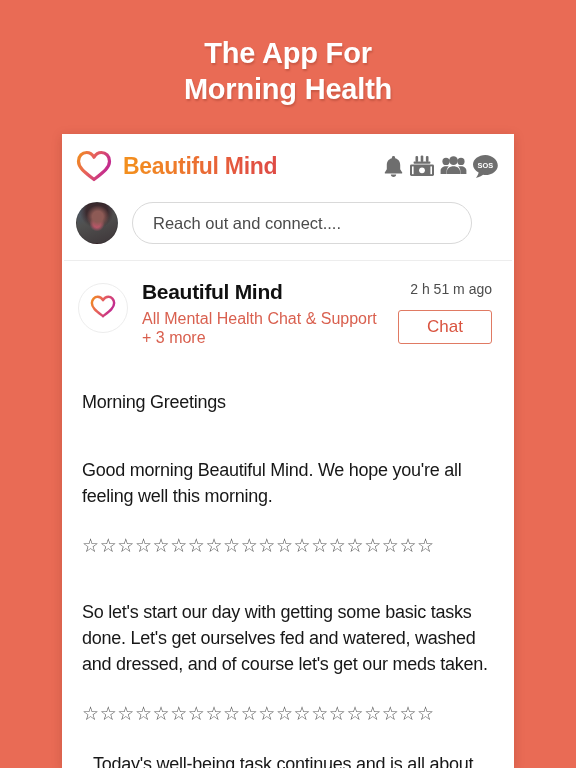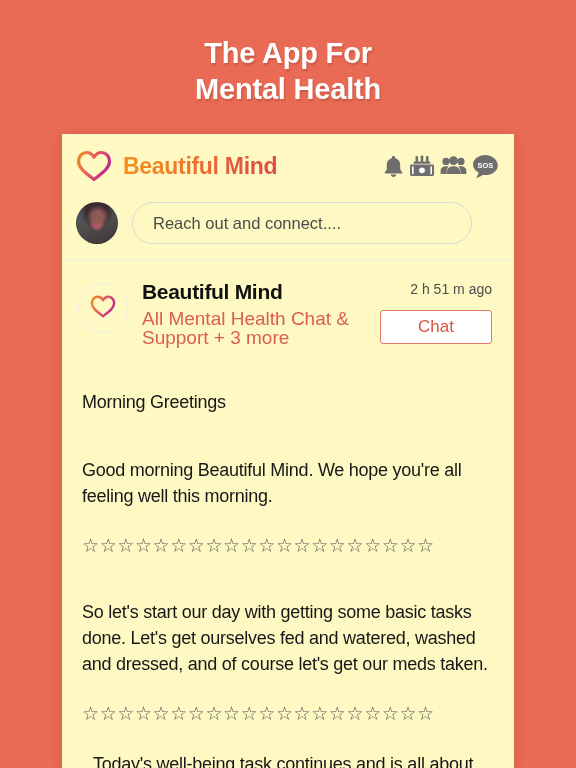--- a/index.html
+++ b/index.html
@@ -31,21 +31,21 @@
     text-shadow:1px 2px 2px rgba(120,40,25,0.28);
   }
 
   
   .card {
     position:absolute;
     left:62px;
     top:134px;
     width:452px;
     height:634px;
-    background:#fef9c3;
+    background:#ffffff;
     overflow:hidden;
     box-shadow:0 2px 10px rgba(110,35,20,0.22);
   }
 
   
   .appbar {
     height:64px;
     display:flex;
     align-items:center;
     padding:0 16px 0 14px;
@@ -124,39 +124,39 @@
   .post-meta { margin-left:14px; flex:1; min-width:0; }
   .post-title {
     font-size:21px;
     font-weight:bold;
     color:#111111;
     letter-spacing:-0.3px;
     line-height:26px;
   }
   .post-groups {
     margin-top:4px;
-    font-size:19px;
+    font-size:16px;
     color:#D9604F;
     line-height:19px;
     max-width:240px;
   }
   .post-right {
     flex:none;
     display:flex;
     flex-direction:column;
     align-items:flex-end;
     padding-top:2px;
   }
   .post-time {
     font-size:14px;
     color:#4D4D4D;
   }
   .chat-btn {
     margin-top:13px;
-    width:112px;
+    width:94px;
     height:34px;
     border:1px solid #E07A63;
     border-radius:3px;
     background:#FFFFFF;
     color:#D9533F;
     font-size:17px;
     font-family:"Liberation Sans", sans-serif;
     cursor:pointer;
   }
 
@@ -184,21 +184,21 @@
     max-height:22px;
     overflow:hidden;
     margin-left:11px;
   }
 </style>
 </head>
 <body>
 
 <div class="promo">
   <div class="promo-line">The App For</div>
-  <div class="promo-line">Mental Health</div>
+  <div class="promo-line">Morning Health</div>
 </div>
 
 <div class="card">
 
   <div class="appbar">
     <span class="logo-heart">
       <svg viewBox="0 0 36 32" width="36" height="32" aria-hidden="true">
         <defs>
           <linearGradient id="hg1" x1="0" y1="0" x2="1" y2="0.4">
             <stop offset="0%" stop-color="#F08C1E"></stop>

